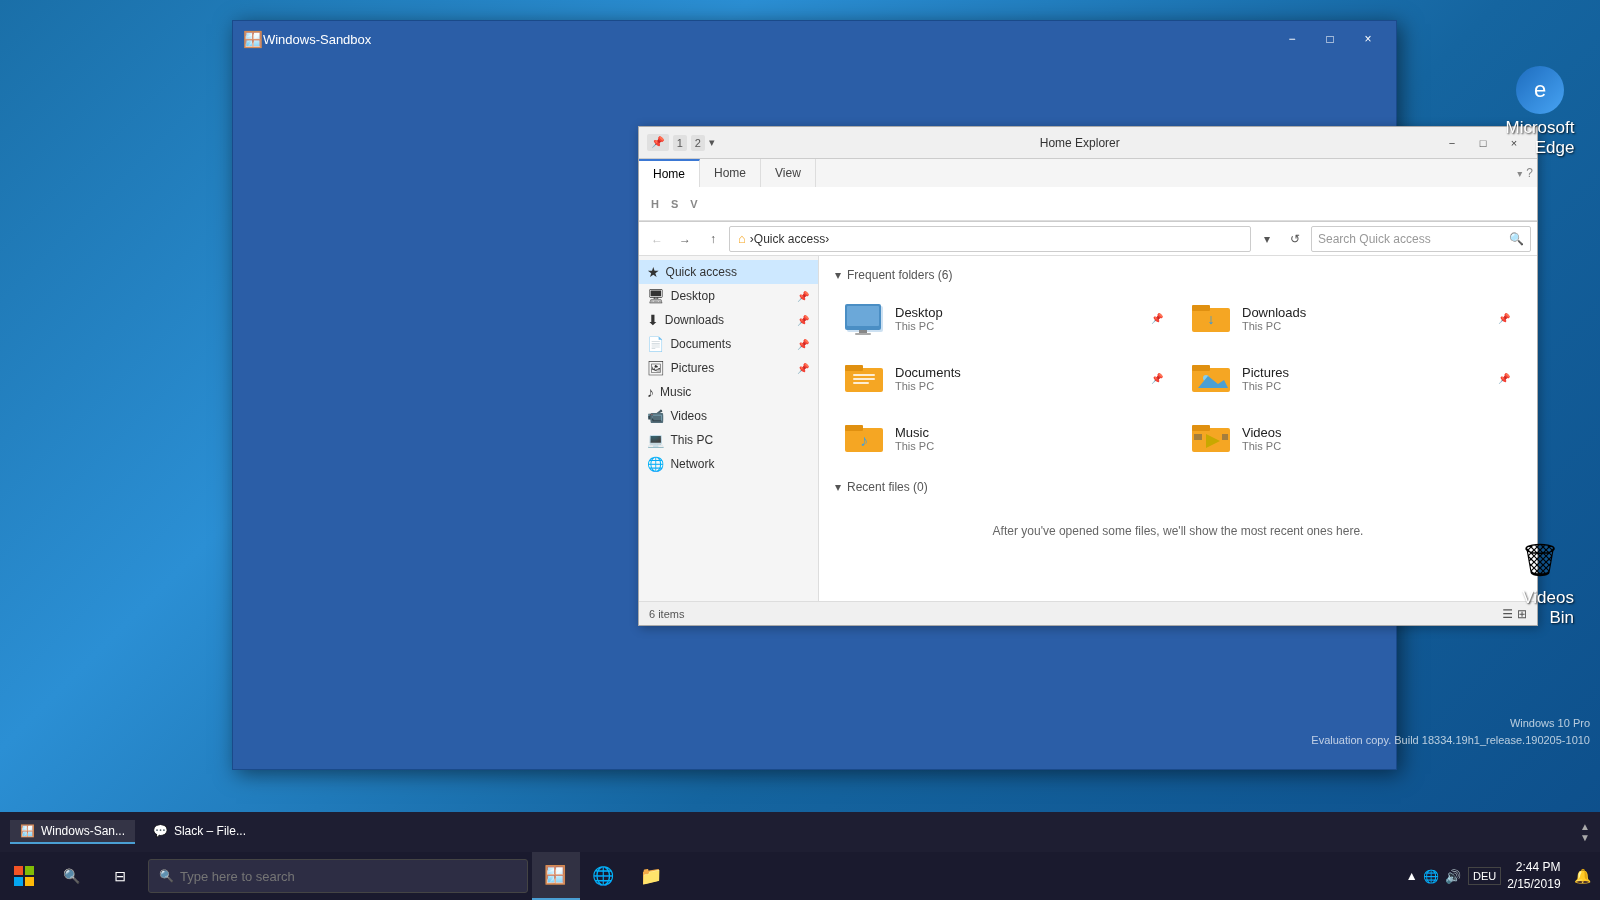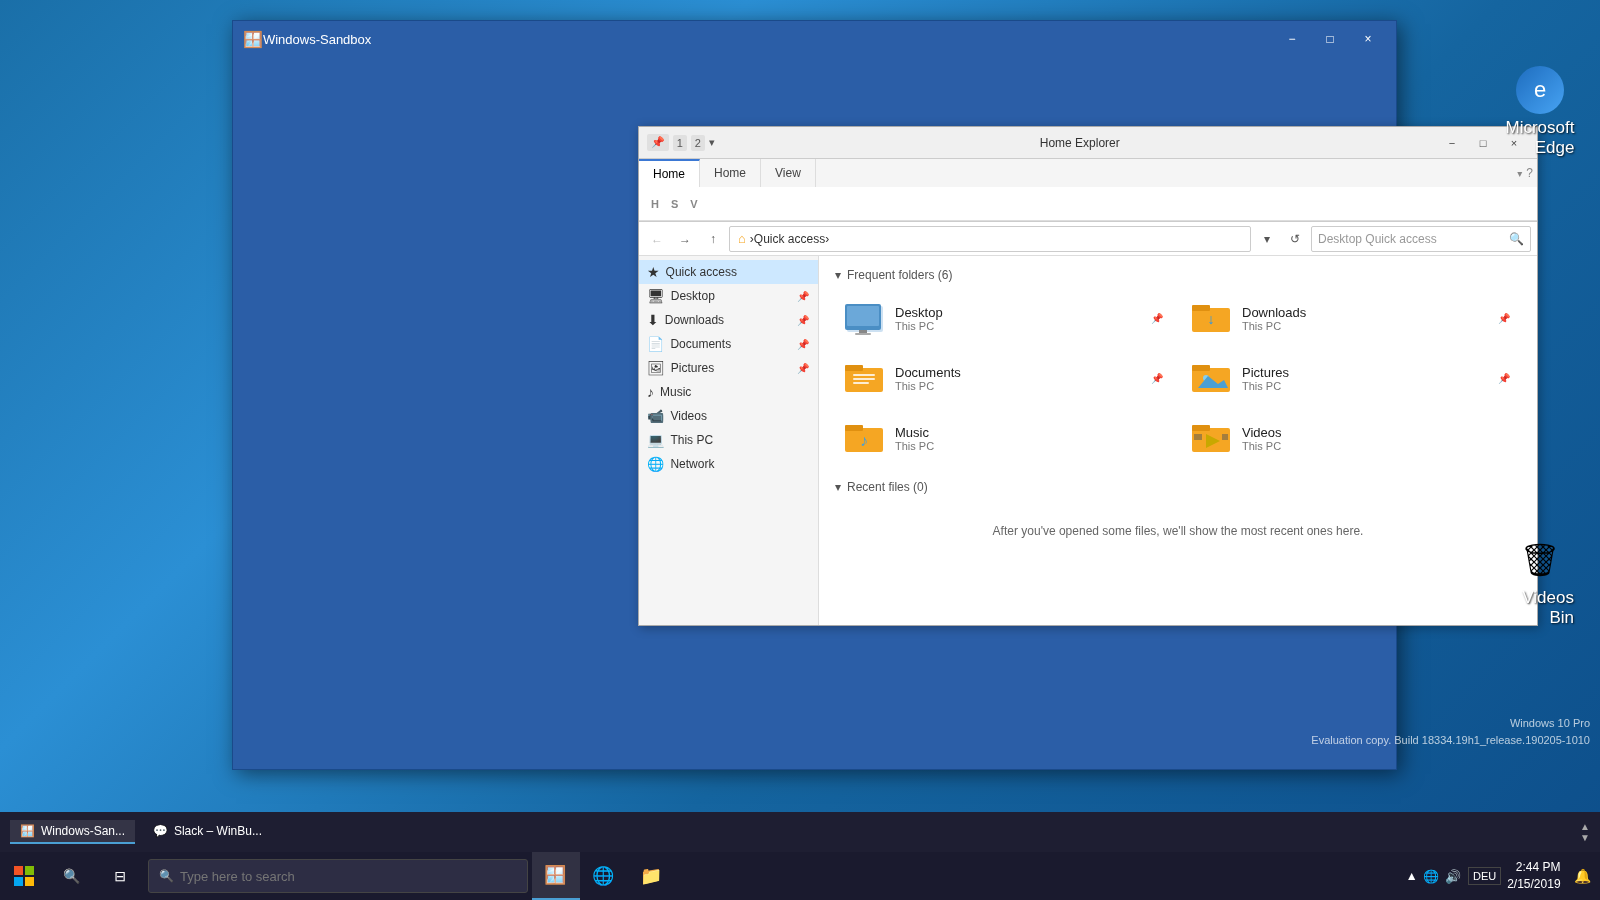--- a/index.html
+++ b/index.html
@@ -473,21 +473,21 @@
         <button class="addr-nav-btn">↑</button>
         <div class="addr-path">
           <span class="addr-path-home">⌂</span>
           <span> › </span>
           <span>Quick access</span>
           <span> ›</span>
         </div>
         <button class="addr-nav-btn">▾</button>
         <button class="addr-nav-btn">↺</button>
         <div class="addr-search">
-          <span>Desktop Quick access</span>
+          <span>Search Quick access</span>
           <span style="margin-left:auto;">🔍</span>
         </div>
       </div>
 
       <div class="fe-main">
 
         <div class="fe-sidebar">
           <div class="sidebar-item active">
             <span class="icon">★</span>
             <span>Quick access</span>
@@ -639,20 +639,27 @@
             <span>▾</span>
             <span>Recent files (0)</span>
           </div>
 
           <div class="recent-empty">
             <span>After you've opened some files, we'll show the most recent ones here.</span>
           </div>
         </div>
       </div>
 
+      <div class="fe-statusbar">
+        <span>6 items</span>
+        <div class="view-icons">
+          <span class="view-icon">☰</span>
+          <span class="view-icon">⊞</span>
+        </div>
+      </div>
     </div>
   </div>
 
   <div class="desktop-icon" style="position:absolute;top:60px;right:20px;">
     <div style="width:48px;height:48px;background:linear-gradient(135deg,#1e6dbf,#47a3f3);border-radius:50%;display:flex;align-items:center;justify-content:center;color:white;font-size:22px;">e</div>
     <span class="icon-label">Microsoft Edge</span>
   </div>
 
   <div class="desktop-icon" style="position:absolute;top:530px;right:20px;">
     <div style="width:48px;height:48px;display:flex;align-items:center;justify-content:center;font-size:32px;">🗑</div>
@@ -669,21 +676,21 @@
     <div>Evaluierungskopie Build 18334.19h1_release 190205-1505</div>
   </div>
 
   <div class="taskbar2">
     <div class="taskbar2-item active">
       <span>🪟</span>
       <span>Windows-San...</span>
     </div>
     <div class="taskbar2-item">
       <span>💬</span>
-      <span>Slack – WinBu...</span>
+      <span>Slack – File...</span>
     </div>
     <div class="taskbar2-scroll">
       <span>▲</span>
       <span>▼</span>
     </div>
   </div>
 
   <div class="taskbar">
 
     <div class="taskbar-icon">

